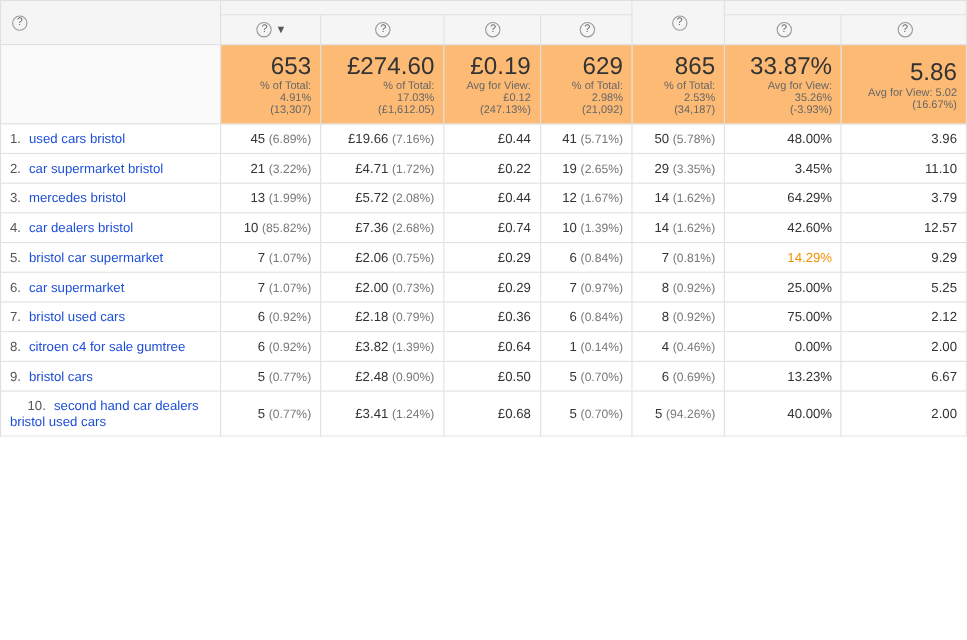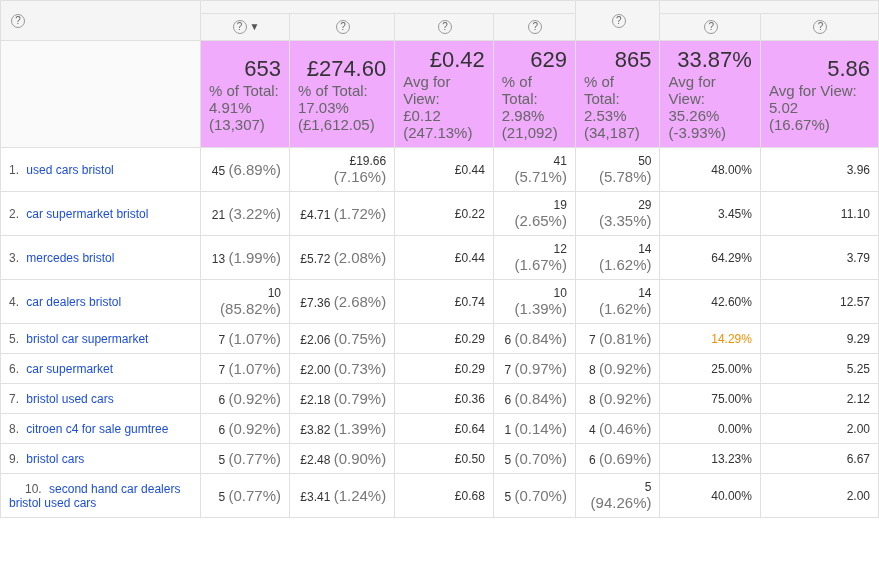--- a/index.html
+++ b/index.html
@@ -6,26 +6,26 @@
     body { font-family: Arial, sans-serif; font-size: 12px; color: #333; background: #fff; }
     .table-container { width: 879px; overflow-x: auto; }
     table { width: 100%; border-collapse: collapse; }
     th, td { border: 1px solid #e0e0e0; padding: 6px 8px; vertical-align: middle; }
     thead tr th { background: #f5f5f5; color: #555; font-weight: normal; }
     .header-group { text-align: center; background: #f5f5f5; font-weight: bold; color: #555; border-bottom: none; }
     .col-header { text-align: center; font-size: 11px; color: #555; }
     .search-query-col { width: 200px; text-align: left; }
     .data-col { text-align: right; }
     .link { color: #1d4ed8; text-decoration: none; cursor: pointer; }
-    .summary-row td { background: #f0abfc; font-size: 11px; }
+    .summary-row td { background: #fdba74; font-size: 11px; }
     .summary-main { font-size: 22px; font-weight: normal; color: #333; display: block; text-align: right; }
-    .summary-sub { font-size: 15px; color: #666; display: block; text-align: left; }
+    .summary-sub { font-size: 10px; color: #666; display: block; text-align: right; }
     .sort-icon { font-size: 10px; color: #555; }
     .help-icon { display: inline-block; width: 14px; height: 14px; border: 1px solid #999; border-radius: 50%; text-align: center; line-height: 12px; font-size: 10px; color: #666; cursor: pointer; vertical-align: middle; margin-left: 2px; }
-    .pct { color: #777; font-size: 15px; }
+    .pct { color: #777; font-size: 11px; }
     .top-header-row th { border-bottom: 1px solid #e0e0e0; }
     .acquisition-header { background: #f5f5f5; }
     .behaviour-header { background: #f5f5f5; }
     .empty-header { background: #f5f5f5; border-right: 1px solid #e0e0e0; }
   </style>
 </head>
 <body>
 
 <div class="table-container">
   <table>
@@ -84,21 +84,21 @@
   <td style="background:#fafafa;"></td>
   <td class="data-col">
     <span class="summary-main">653</span>
     <span class="summary-sub">% of Total:<br>4.91%<br>(13,307)</span>
   </td>
   <td class="data-col">
     <span class="summary-main">£274.60</span>
     <span class="summary-sub">% of Total:<br>17.03%<br>(£1,612.05)</span>
   </td>
   <td class="data-col">
-    <span class="summary-main">£0.42</span>
+    <span class="summary-main">£0.19</span>
     <span class="summary-sub">Avg for View:<br>£0.12<br>(247.13%)</span>
   </td>
   <td class="data-col">
     <span class="summary-main">629</span>
     <span class="summary-sub">% of Total:<br>2.98%<br>(21,092)</span>
   </td>
   <td class="data-col">
     <span class="summary-main">865</span>
     <span class="summary-sub">% of Total:<br>2.53%<br>(34,187)</span>
   </td>

